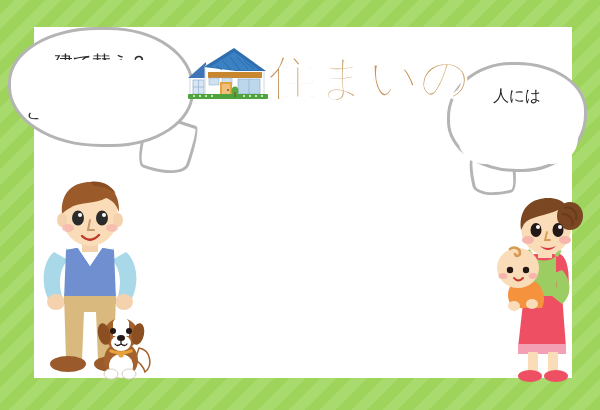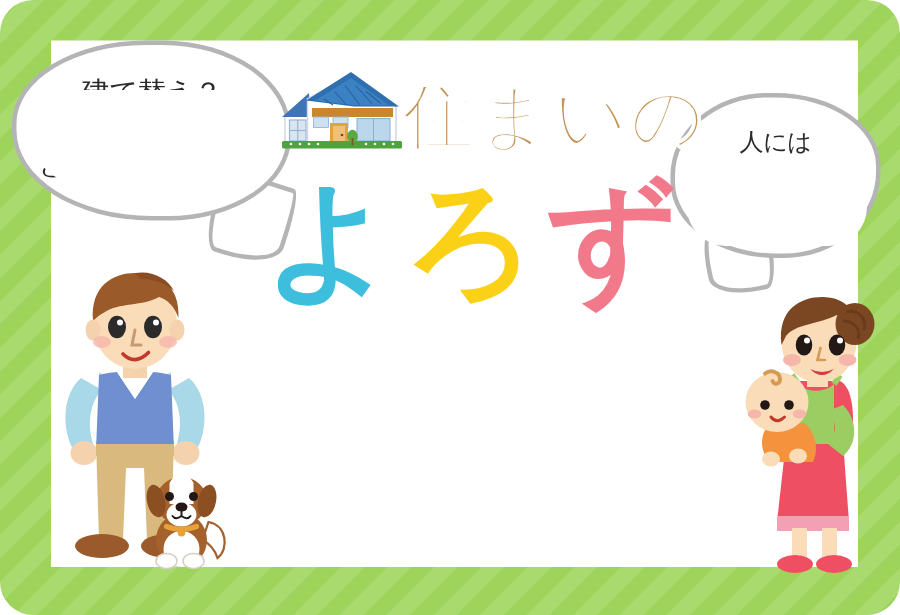--- a/index.html
+++ b/index.html
@@ -8,21 +8,20 @@
   #stage{
     position:relative;
     width:600px;height:410px;
     overflow:hidden;
     background:
       repeating-linear-gradient(
         -45deg,
         #9ed35c 0px, #9ed35c 11px,
         #a9da6d 11px, #a9da6d 22px
       );
-    border-radius: 22px;
   }
 
   
   #white-card{
     position:absolute;
     left:34px; top:27px;
     width:538px; height:351px;
     background:#ffffff;
   }
 
@@ -138,23 +137,20 @@
 </style>
 </head>
 <body>
 
 <div id="stage">
 
   <div id="white-card"></div>
 
   <div class="title-line" id="title-sumai">住まいの</div>
 
-  <div class="title-line" id="title-yorozu">
-    <span class="ch-yo">よ</span><span class="ch-ro">ろ</span><span class="ch-zu">ず</span>
-  </div>
 
 
   <svg id="house" viewBox="0 0 100 62">
     <polygon points="30,20 14,34 14,52 30,52" fill="#ffffff" stroke="#cfd8e3" stroke-width="1"></polygon>
     <polygon points="30,18 12,34 30,34" fill="#3f75b5"></polygon>
     <rect x="17" y="36" width="11" height="14" fill="#d9e6f2" stroke="#9bb6d4" stroke-width="0.8"></rect>
     <line x1="22.5" y1="36" x2="22.5" y2="50" stroke="#9bb6d4" stroke-width="0.8"></line>
     <line x1="17" y1="43" x2="28" y2="43" stroke="#9bb6d4" stroke-width="0.8"></line>
     <polygon points="29,22 58,6 88,27 88,52 29,52" fill="#ffffff" stroke="#cfd8e3" stroke-width="1"></polygon>
     <polygon points="28,23 58,4 90,27 60,27" fill="#2f6fb0"></polygon>

